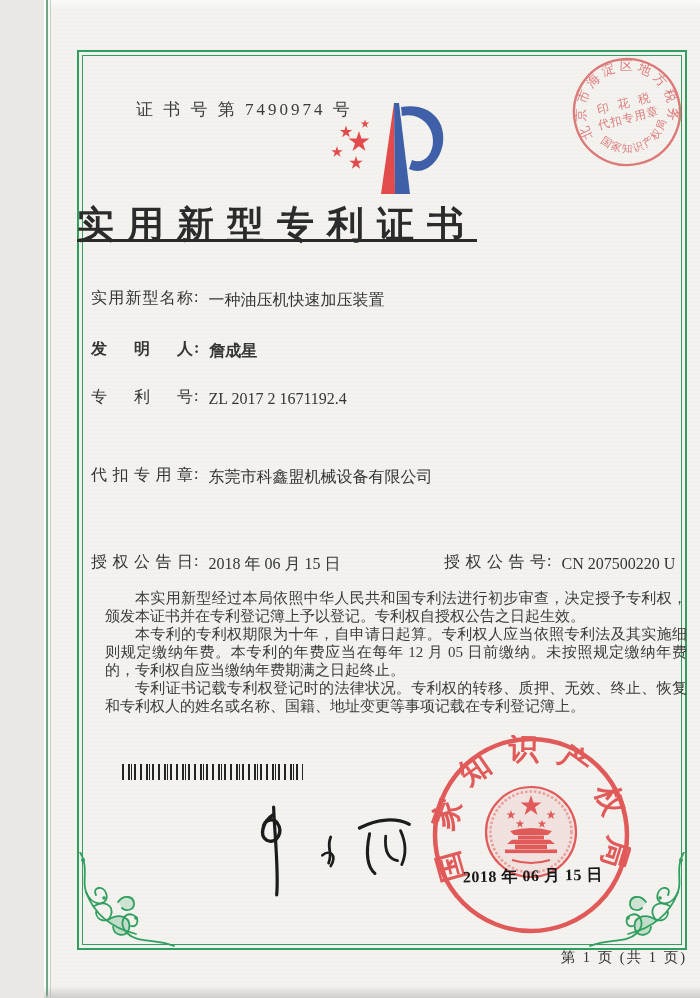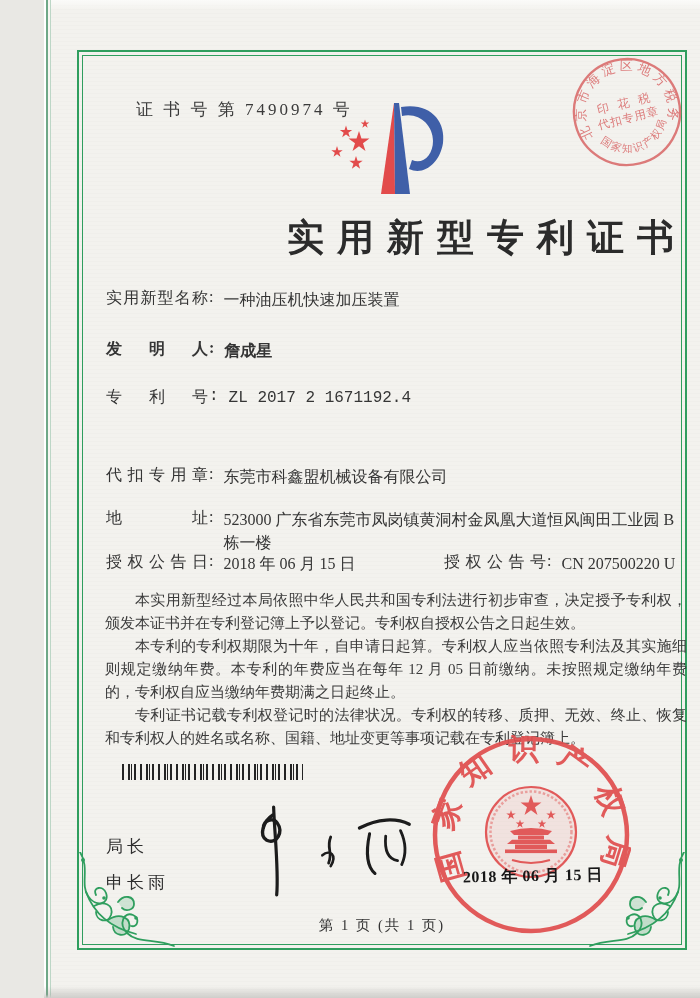--- a/index.html
+++ b/index.html
@@ -31,49 +31,49 @@
   .corner-ornament { position:absolute; width:104px; height:100px; }
   .corner-left  { left:30px;  top:852px; }
   .corner-right { left:542px; top:852px; transform:scaleX(-1); }
 
   .cert-no { position:absolute; left:92px; top:98px; font-size:17px; letter-spacing:3px; color:#3a3a3a; }
 
   .logo { position:absolute; left:277px; top:99px; }
 
   .tax-stamp { position:absolute; left:525px; top:54px; opacity:0.88; }
 
-  .title { position:absolute; left:33px; top:213px; width:610px; margin:0; text-align:right;
-           font-size:37px; font-weight:700; letter-spacing:13px; color:#2b2b2b; }
-
-  .field-row { position:absolute; left:62px; font-size:16px; color:#353535; white-space:nowrap; }
+  .title { position:absolute; left:33px; top:200px; width:610px; margin:0; text-align:left;
+           font-size:37px; font-weight:700; letter-spacing:13px; color:#2b2b2b;text-decoration:underline; }
+
+  .field-row { position:absolute; left:47px; font-size:16px; color:#353535; white-space:nowrap; }
   .flabel { display:inline-block; width:102px; text-align:justify; text-align-last:justify; vertical-align:top; }
   .fcolon { display:inline-block; margin:0 10px 0 1px; vertical-align:top; }
   .fvalue { display:inline-block; vertical-align:top; white-space:normal; line-height:23px; }
-  .fr0 { top:288px; } .fr1 { top:339px;font-weight:bold; } .fr2 { top:387px;font-family:Liberation Mono, monospace; } .fr3 { top:420px; }
+  .fr0 { top:288px; } .fr1 { top:339px;font-weight:bold; } .fr2 { top:387px; } .fr3 { top:420px; }
   .fr4 { top:465px; } .fr5 { top:508px; } .fr5 .fvalue { width:470px; }
   .fr6 { top:552px; } .fr7 { top:552px; left:400px; }
 
   .paras { position:absolute; left:61px; top:589px; width:582px; font-size:15px;
-           line-height:23px; color:#3b3b3b; text-align:justify; }
+           line-height:18px; color:#3b3b3b; text-align:justify; }
   .paras p { margin:0; text-indent:2em; }
 
   .barcode { position:absolute; left:78px; top:764px; width:181px; height:16px;
              background-image:
                repeating-linear-gradient(90deg,#242424 0 2px,rgba(0,0,0,0) 2px 6px),
                repeating-linear-gradient(90deg,#242424 0 1px,rgba(0,0,0,0) 1px 9px); }
 
   .sig-block { position:absolute; left:62px; top:835px; font-size:17px; color:#2e2e2e; letter-spacing:4px; }
   .sig-block div { margin-bottom:13px; }
   .signature { position:absolute; left:190px; top:793px; transform:rotate(-2deg); }
 
   .office-seal { position:absolute; left:387px; top:735px; opacity:0.93; }
   .seal-date { position:absolute; left:405px; top:866px; width:168px; text-align:center;
                font-size:16px; font-weight:600; color:#171717; letter-spacing:0.5px; transform:rotate(-1.2deg); }
 
-  .footer { position:absolute; left:33px; top:916px; width:610px; text-align:center;
+  .footer { position:absolute; left:33px; top:948px; width:610px; text-align:right;
             font-size:14.5px; letter-spacing:2px; color:#333; }
 
   svg text { font-family:"Liberation Serif","DejaVu Serif",serif; }
 </style>
 </head>
 <body>
 
 <div class="page">
 
   <div class="edge-top"></div>
@@ -158,42 +158,35 @@
   </div>
   <div class="field-row fr1">
     <span class="flabel">发明人</span><span class="fcolon">:</span><span class="fvalue">詹成星</span>
   </div>
   <div class="field-row fr2">
     <span class="flabel">专利号</span><span class="fcolon">:</span><span class="fvalue">ZL 2017 2 1671192.4</span>
   </div>
   <div class="field-row fr4">
     <span class="flabel">代扣专用章</span><span class="fcolon">:</span><span class="fvalue">东莞市科鑫盟机械设备有限公司</span>
   </div>
-  <div class="field-row fr5">
-    <span class="flabel">地址</span><span class="fcolon">:</span><span class="fvalue">523000 广东省东莞市凤岗镇黄洞村金凤凰大道恒风闽田工业园 B 栋一楼</span>
-  </div>
   <div class="field-row fr6">
     <span class="flabel">授权公告日</span><span class="fcolon">:</span><span class="fvalue">2018 年 06 月 15 日</span>
   </div>
   <div class="field-row fr7">
     <span class="flabel">授权公告号</span><span class="fcolon">:</span><span class="fvalue">CN 207500220 U</span>
   </div>
 
   <div class="paras">
     <p>本实用新型经过本局依照中华人民共和国专利法进行初步审查，决定授予专利权，颁发本证书并在专利登记簿上予以登记。专利权自授权公告之日起生效。</p>
     <p>本专利的专利权期限为十年，自申请日起算。专利权人应当依照专利法及其实施细则规定缴纳年费。本专利的年费应当在每年 12 月 05 日前缴纳。未按照规定缴纳年费的，专利权自应当缴纳年费期满之日起终止。</p>
     <p>专利证书记载专利权登记时的法律状况。专利权的转移、质押、无效、终止、恢复和专利权人的姓名或名称、国籍、地址变更等事项记载在专利登记簿上。</p>
   </div>
 
   <div class="barcode"></div>
 
-  <div class="sig-block">
-    <div>局长</div>
-    <div>申长雨</div>
-  </div>
 
   <svg class="signature" width="195" height="105" viewBox="0 0 195 105">
     <g fill="none" stroke="#1c1c1c" stroke-linecap="round" stroke-linejoin="round">
       <path stroke-width="3.4" d="M40,20 C30,26 25,40 33,45 C43,50 50,37 44,28 C40,22 30,25 30,33"></path>
       <path stroke-width="3.2" d="M41,12 C41,40 44,76 41,100"></path>
       <path stroke-width="2.8" d="M97,44 C92,55 99,59 94,70"></path>
       <path stroke-width="2.6" d="M88,62 C96,56 103,62 96,73"></path>
       <path stroke-width="3.2" d="M126,36 C145,27 163,27 176,34"></path>
       <path stroke-width="3.0" d="M136,42 C131,62 133,76 140,82"></path>
       <path stroke-width="2.8" d="M152,45 C150,60 154,68 163,70"></path>

